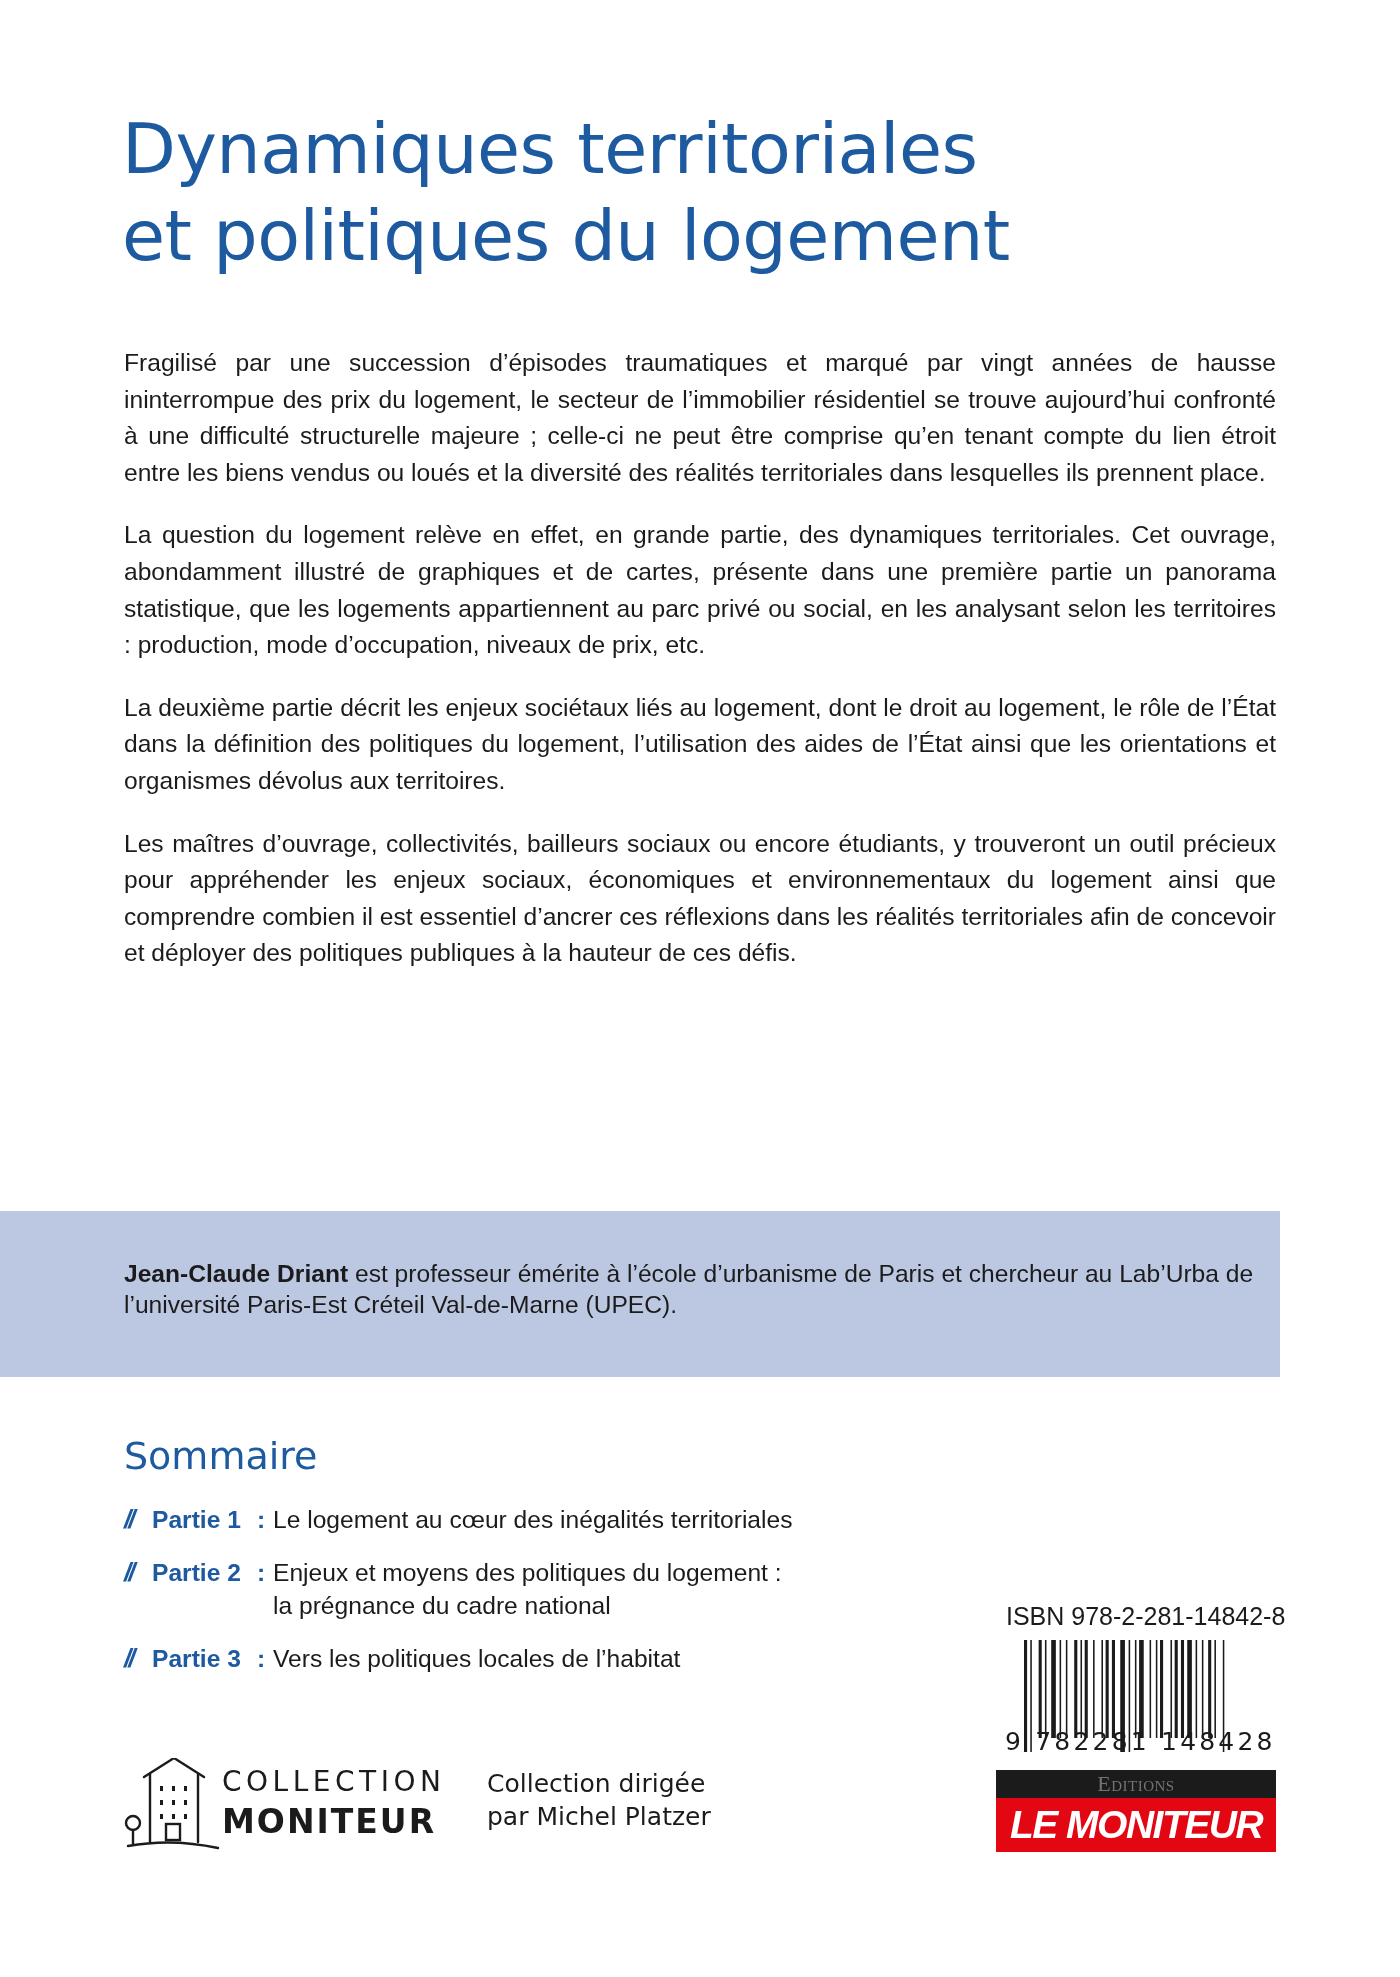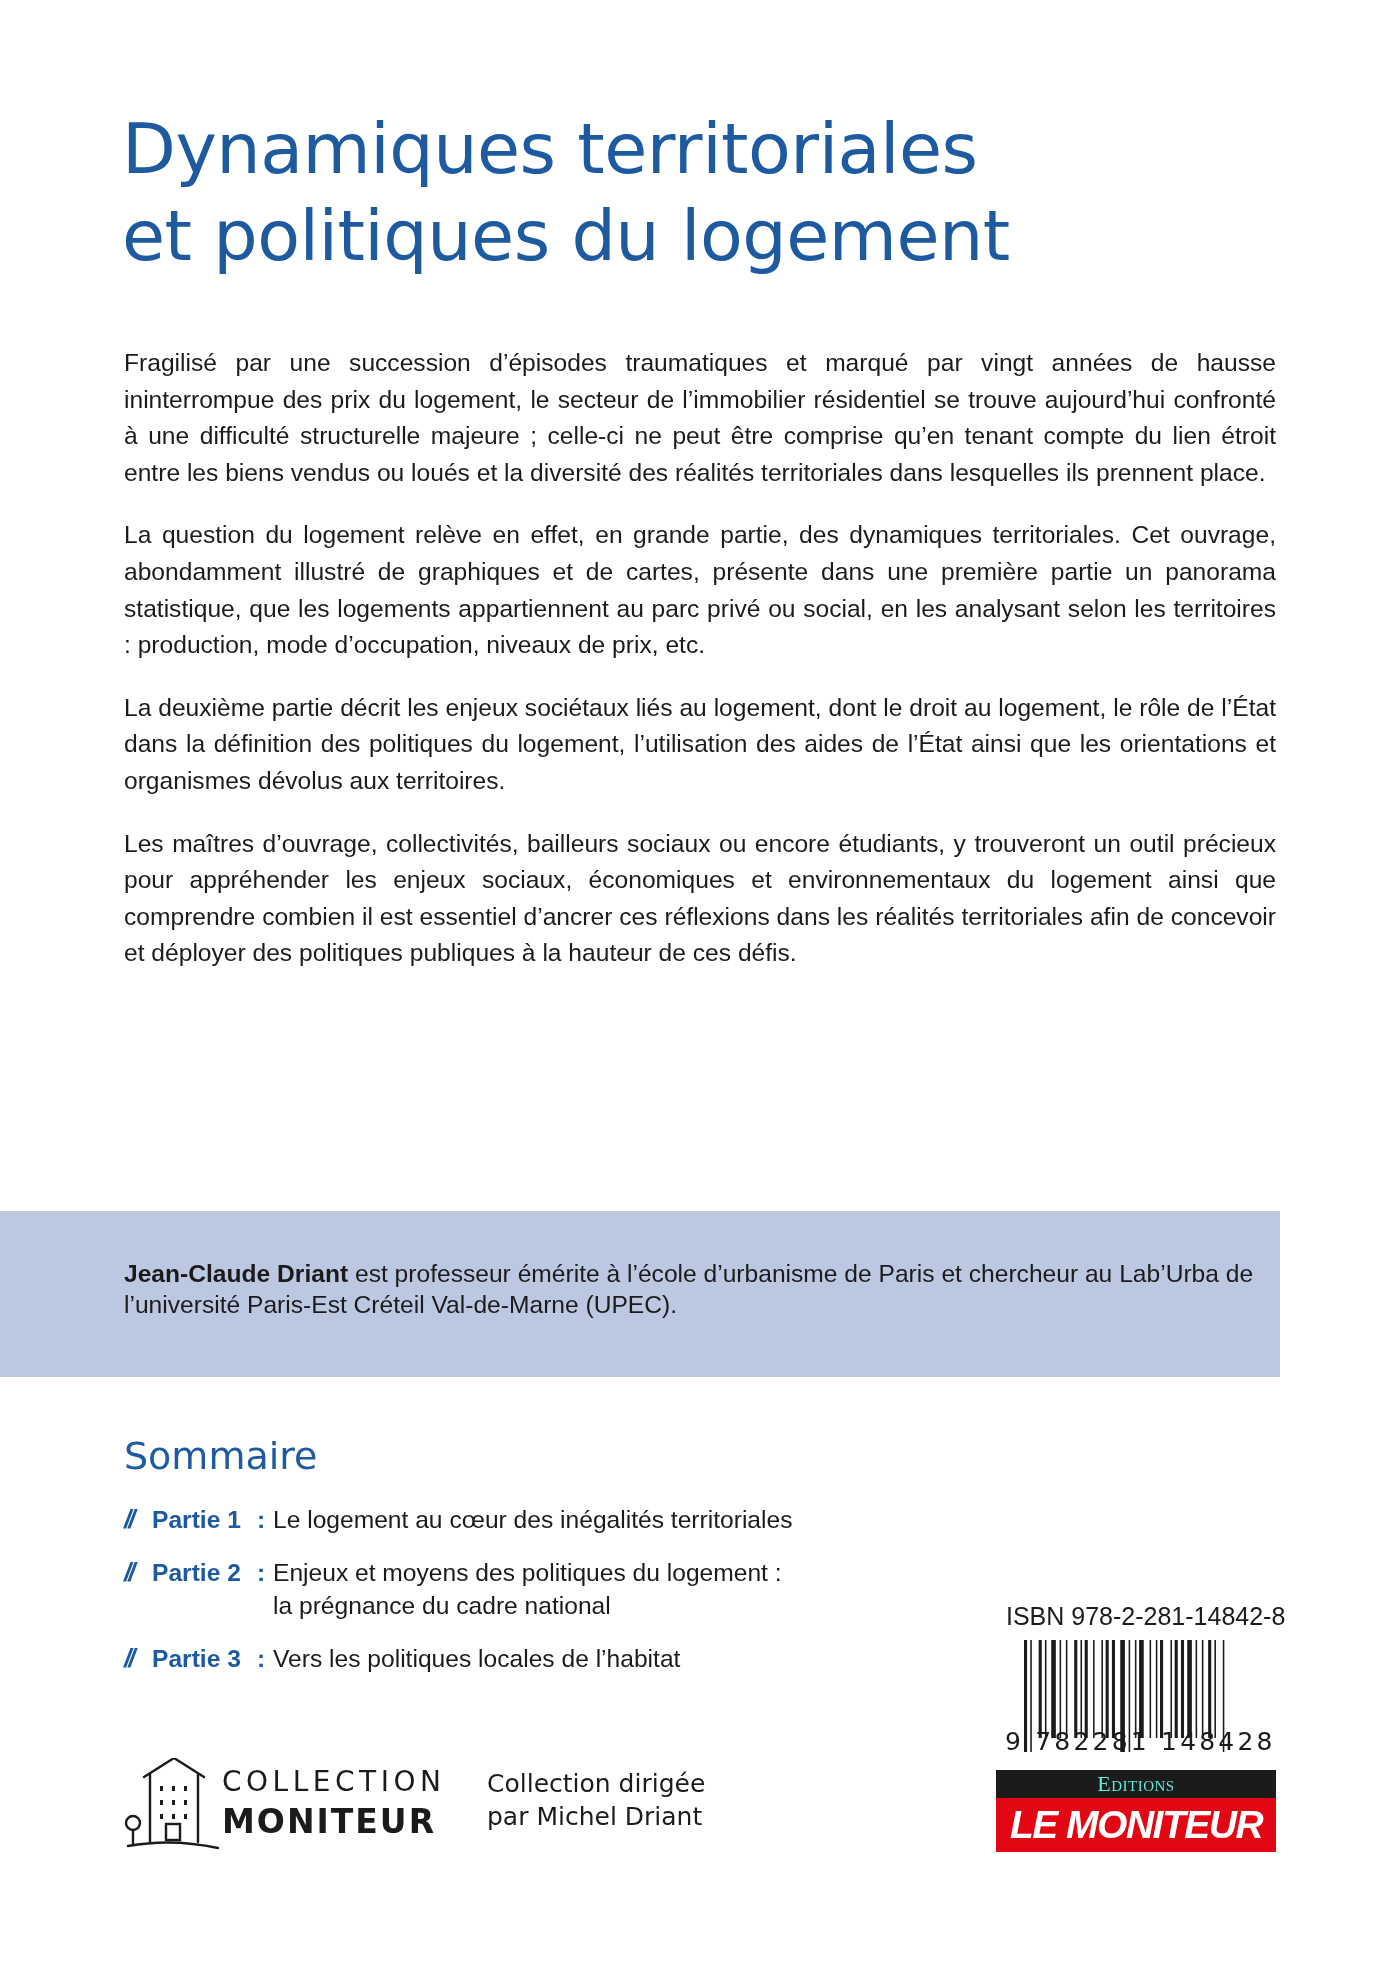--- a/index.html
+++ b/index.html
@@ -48,21 +48,21 @@
     position: absolute; left: 1006px; top: 1601px; font-size: 25px; line-height: 30px; color: #1b1b1b;
   }
   .barcode { position: absolute; left: 1022px; top: 1640px; width: 250px; height: 112px; }
   .barcode-digits {
     position: absolute; left: 1005px; top: 1727px; width: 272px;
     font-family: "DejaVu Sans", sans-serif; font-size: 25px; color: #1b1b1b;
     letter-spacing: 3.2px; background: transparent;
   }
   .publisher { position: absolute; left: 996px; top: 1770px; width: 280px; }
   .publisher .editions {
-    height: 28px; background: #1b1b1b; color: #5eead4; text-align: center;
+    height: 28px; background: #1b1b1b; color: #737373; text-align: center;
     font-family: "Liberation Serif", "DejaVu Serif", serif; font-size: 22px; line-height: 28px;
     font-variant: small-caps; letter-spacing: 0.5px;
   }
   .publisher .moniteur {
     height: 54px; background: #e30613; color: #fff; text-align: center;
     font-family: Liberation Sans, sans-serif; font-weight: bold; font-size: 39px;
     line-height: 54px; letter-spacing: -1.5px; font-style: italic;
   }
   .collection { position: absolute; left: 124px; top: 1756px; width: 330px; height: 100px; }
   .collection svg { position: absolute; left: 0; top: 2px; }
@@ -140,21 +140,21 @@
         <rect x="48" y="56" width="3" height="5"></rect>
         <rect x="60" y="56" width="3" height="5"></rect>
     </g>
   </svg>
   <div class="c1">COLLECTION</div>
   <div class="c2">MONITEUR</div>
 </div>
 
 <div class="director">
   <div>Collection dirigée</div>
-  <div>par Michel Driant</div>
+  <div>par Michel Platzer</div>
 </div>
 
 <div class="isbn">ISBN 978-2-281-14842-8</div>
 
 <svg class="barcode" viewBox="0 0 250 112" id="barcode">
     <rect x="2" y="0" width="3.1" height="112" fill="#1b1b1b"></rect>
     <rect x="8.2775" y="0" width="1.55" height="112" fill="#1b1b1b"></rect>
     <rect x="16.6475" y="0" width="3.1" height="98" fill="#1b1b1b"></rect>
     <rect x="22.925000000000004" y="0" width="1.55" height="98" fill="#1b1b1b"></rect>
     <rect x="29.202500000000008" y="0" width="4.65" height="98" fill="#1b1b1b"></rect>

